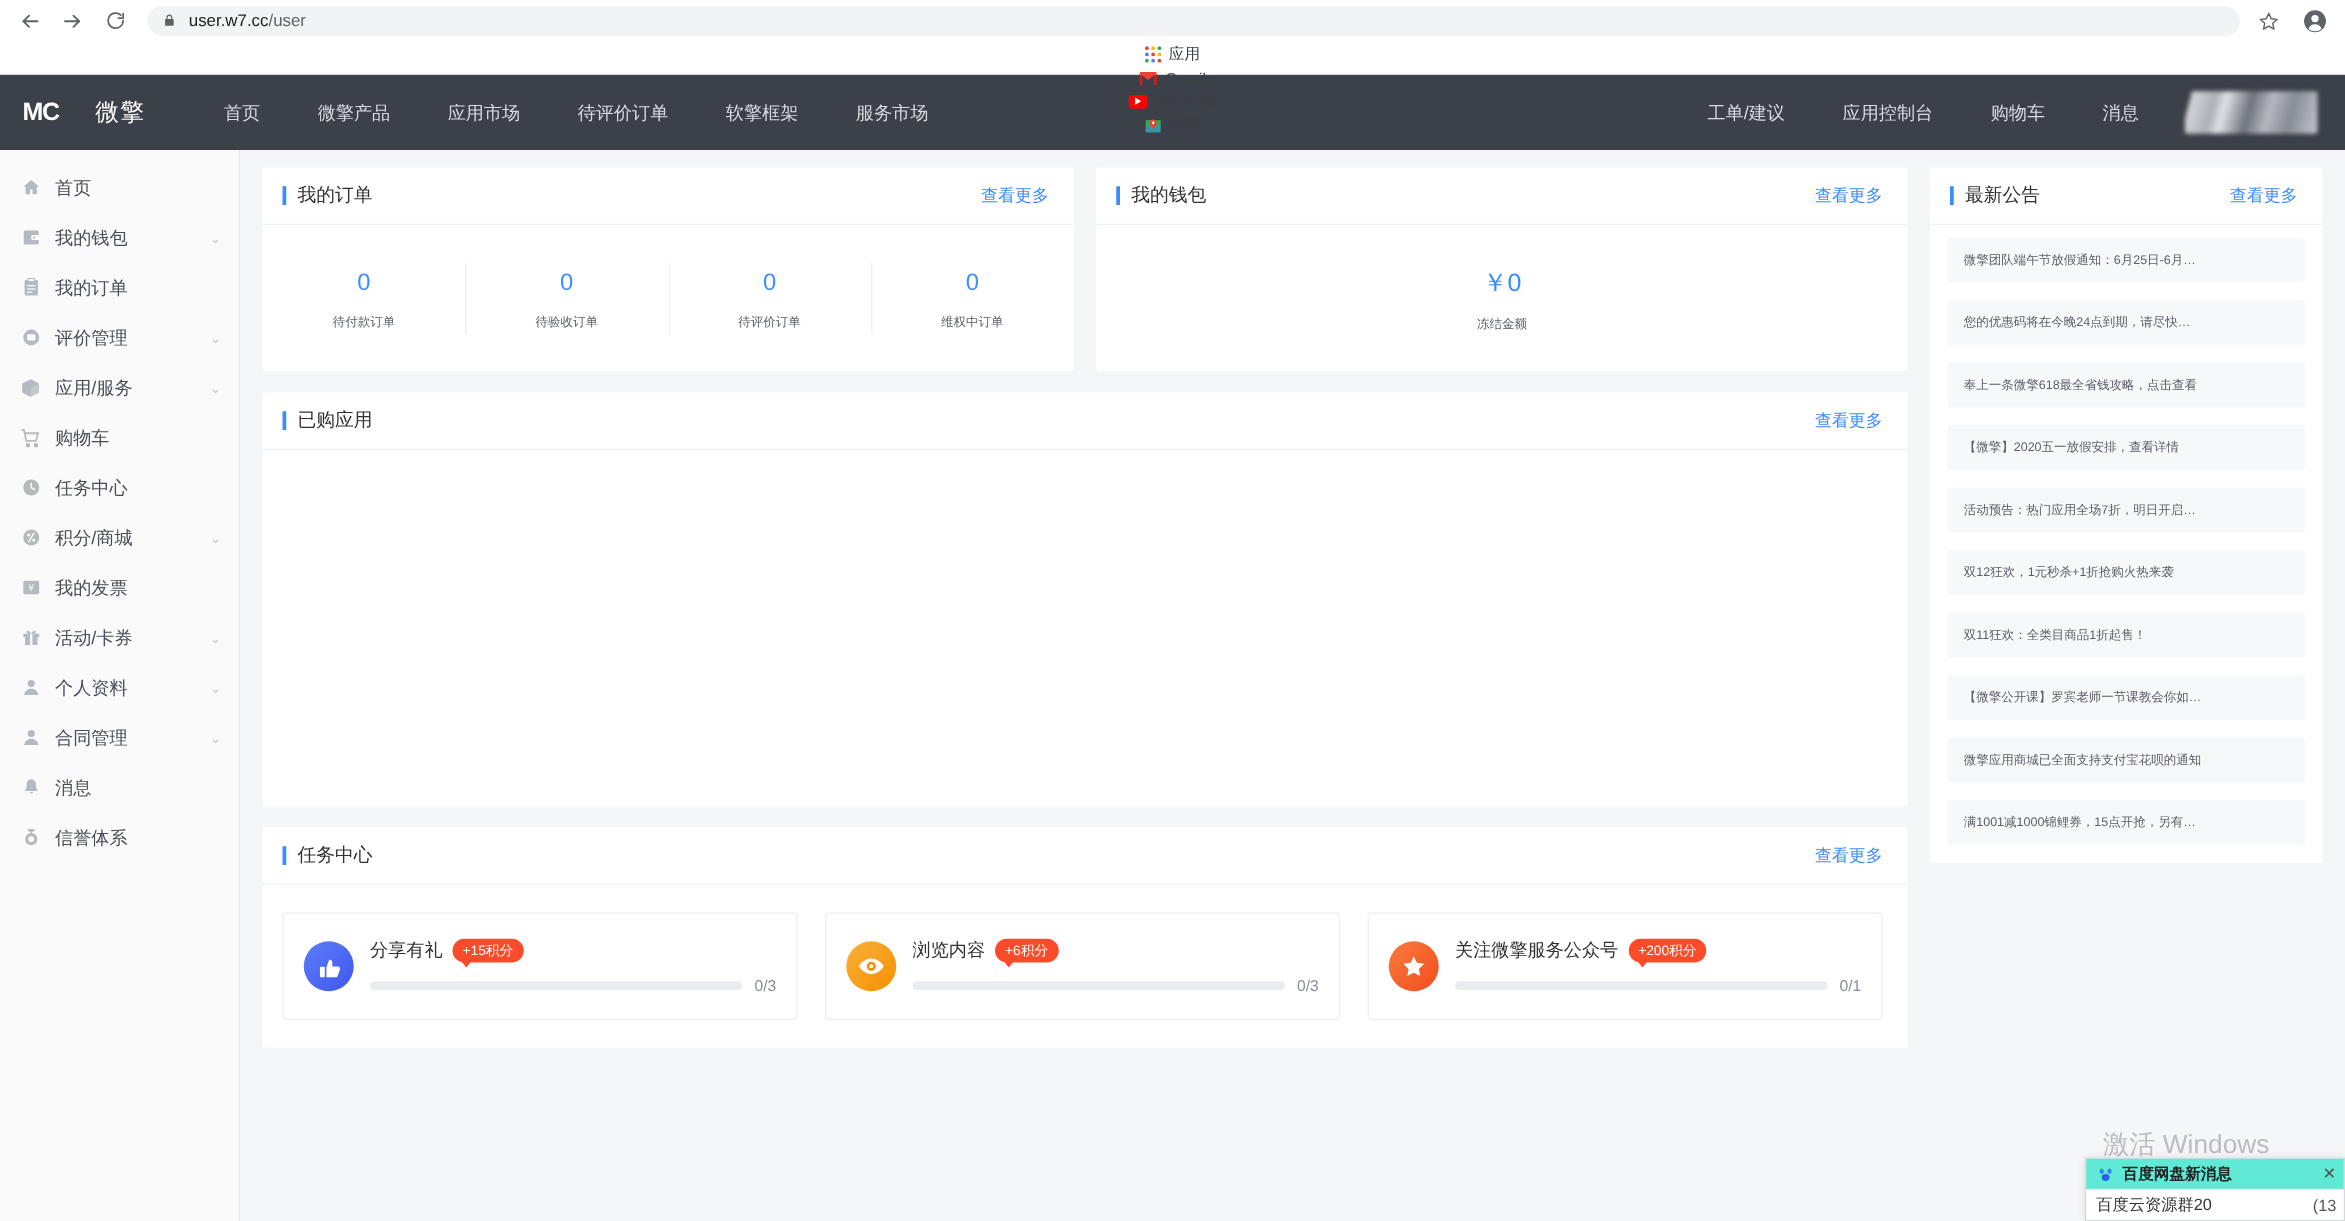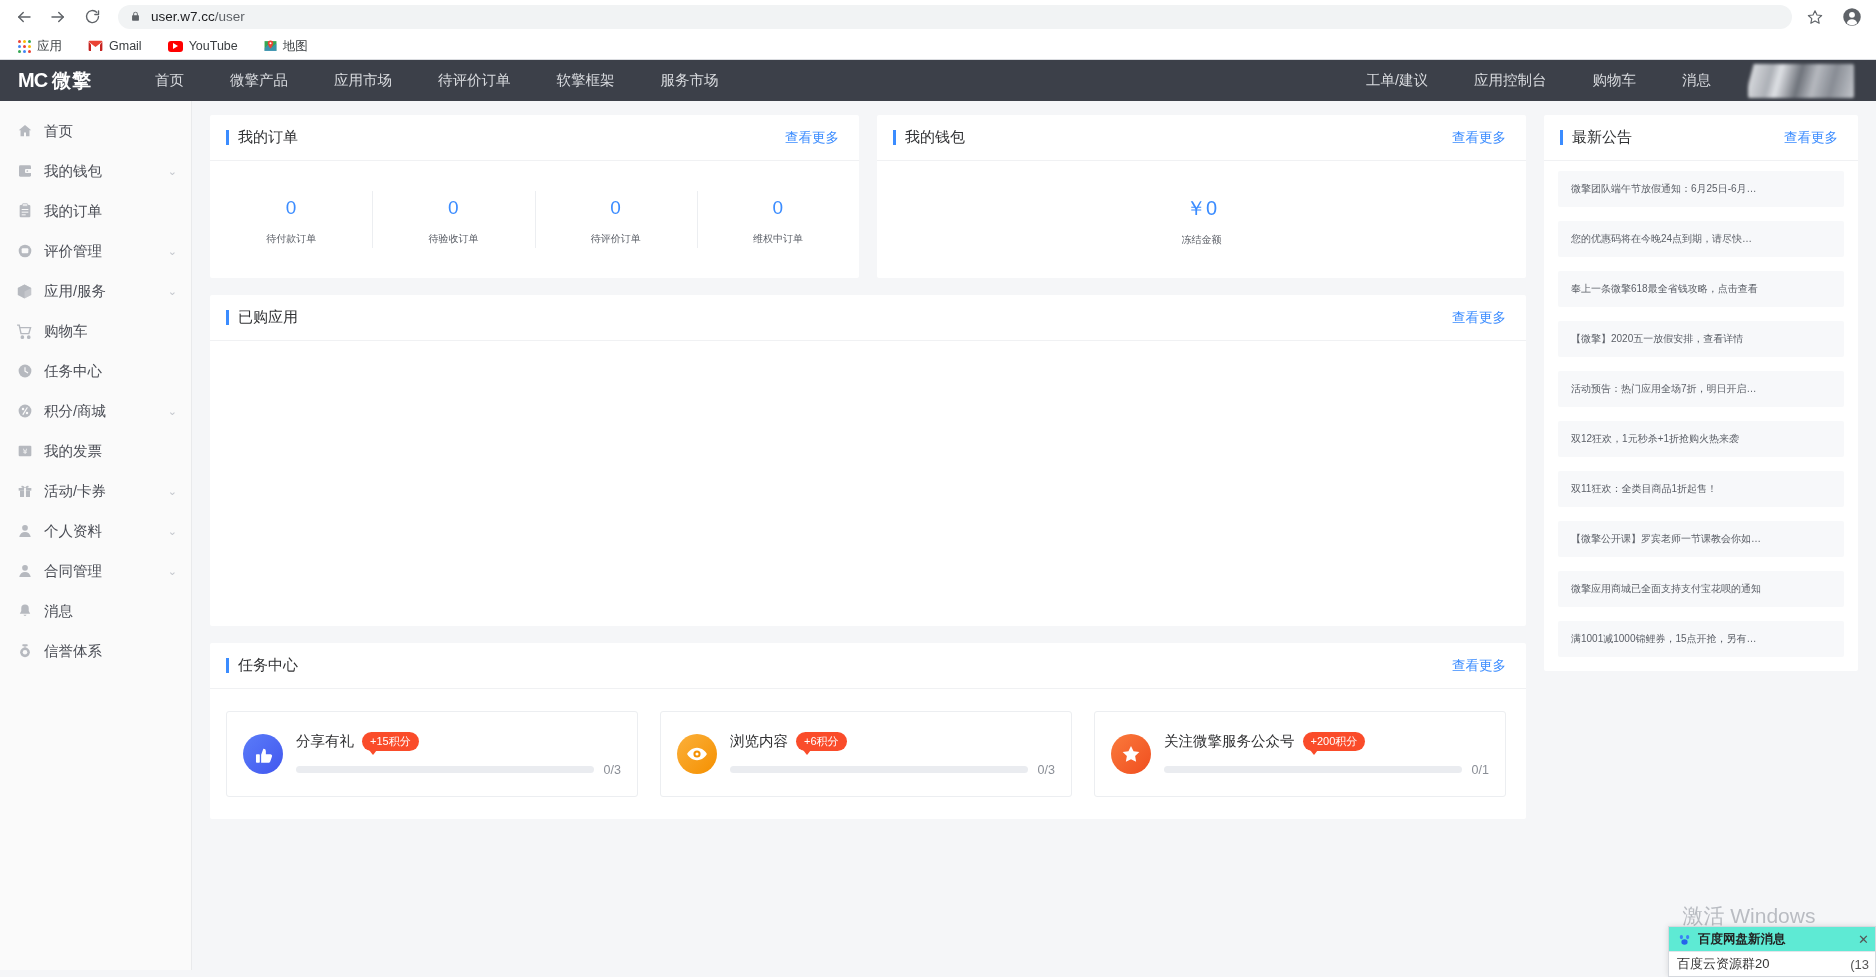--- a/index.html
+++ b/index.html
@@ -33,46 +33,46 @@
     font-size: 13.5px; color: #202124; white-space: nowrap;
     overflow: hidden; text-overflow: ellipsis;
   }
   .omnibox .url .host { color: #202124; }
   .omnibox .url .path { color: #5f6368; }
   .star-btn { width: 26px; height: 26px; display:flex; align-items:center; justify-content:center; color:#5f6368; }
   .profile-btn { width: 28px; height: 28px; display:flex; align-items:center; justify-content:center; color:#5f6368; margin-left: 4px;}
 
   .bookmarks {
     height: 27px; display: flex; align-items: center;
-    padding: 0 10px; gap: 10px; border-bottom: 1px solid #dadce0;
+    padding: 0 10px; gap: 0px; border-bottom: 1px solid #dadce0; flex-direction: column;
   }
   .bm-item {
     display: flex; align-items: center; gap: 6px;
     padding: 2px 8px; font-size: 12.5px; color: #3c4043;
     white-space: nowrap;
   }
   .apps-grid {
     display: grid; grid-template-columns: repeat(3, 3px);
     grid-template-rows: repeat(3, 3px); gap: 2px;
     width: 13px; height: 13px;
   }
   .apps-grid i { display:block; width:3px; height:3px; border-radius:50%; }
   .gmail-ico { width: 15px; height: 12px; display:block; }
   .yt-ico { width: 15px; height: 11px; background:#ff0000; border-radius:3px; position:relative; display:block;}
   .yt-ico::after{content:""; position:absolute; left:5.5px; top:2.6px; border-left:5px solid #fff; border-top:3px solid transparent; border-bottom:3px solid transparent;}
   .maps-ico { width: 13px; height: 14px; display:block; }
 
   
   .site-header {
-    height: 41px; background: #3c4049; display: flex; align-items: center;
+    height: 60px; background: #3c4049; display: flex; align-items: center;
     padding: 0 22px 0 18px; color: #d7d9dd;
   }
   .logo { display: flex; align-items: center; gap: 5px; margin-right: 40px; }
   .logo .mark { font-size: 20px; font-weight: 700; color: #ffffff; letter-spacing: -1px; font-family: "Liberation Sans", sans-serif;}
-  .logo .name { font-size: 19px; color: #ffffff; font-weight: 700; letter-spacing: 1px;}
+  .logo .name { font-size: 19px; color: #ffffff; font-weight: 400; letter-spacing: 1px; margin-left: 24px;}
   .main-nav { display: flex; align-items: center; gap: 0; }
   .main-nav a {
     font-size: 14.5px; color: #d9dbdf; text-decoration: none;
     padding: 0 23px; white-space: nowrap;
   }
   .header-right { margin-left: auto; display: flex; align-items: center; }
   .header-right a {
     font-size: 14.5px; color: #d9dbdf; text-decoration: none;
     padding: 0 23px; white-space: nowrap;
   }

